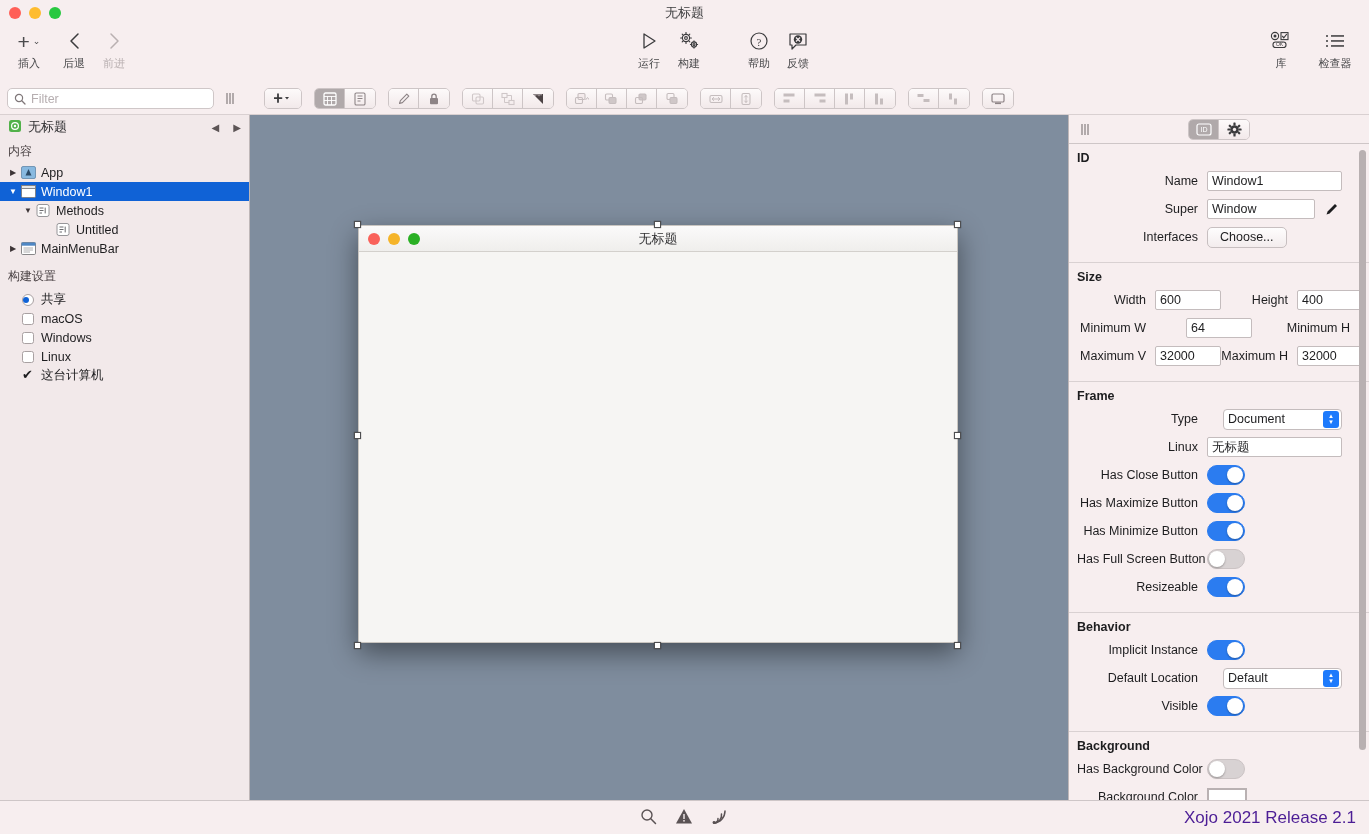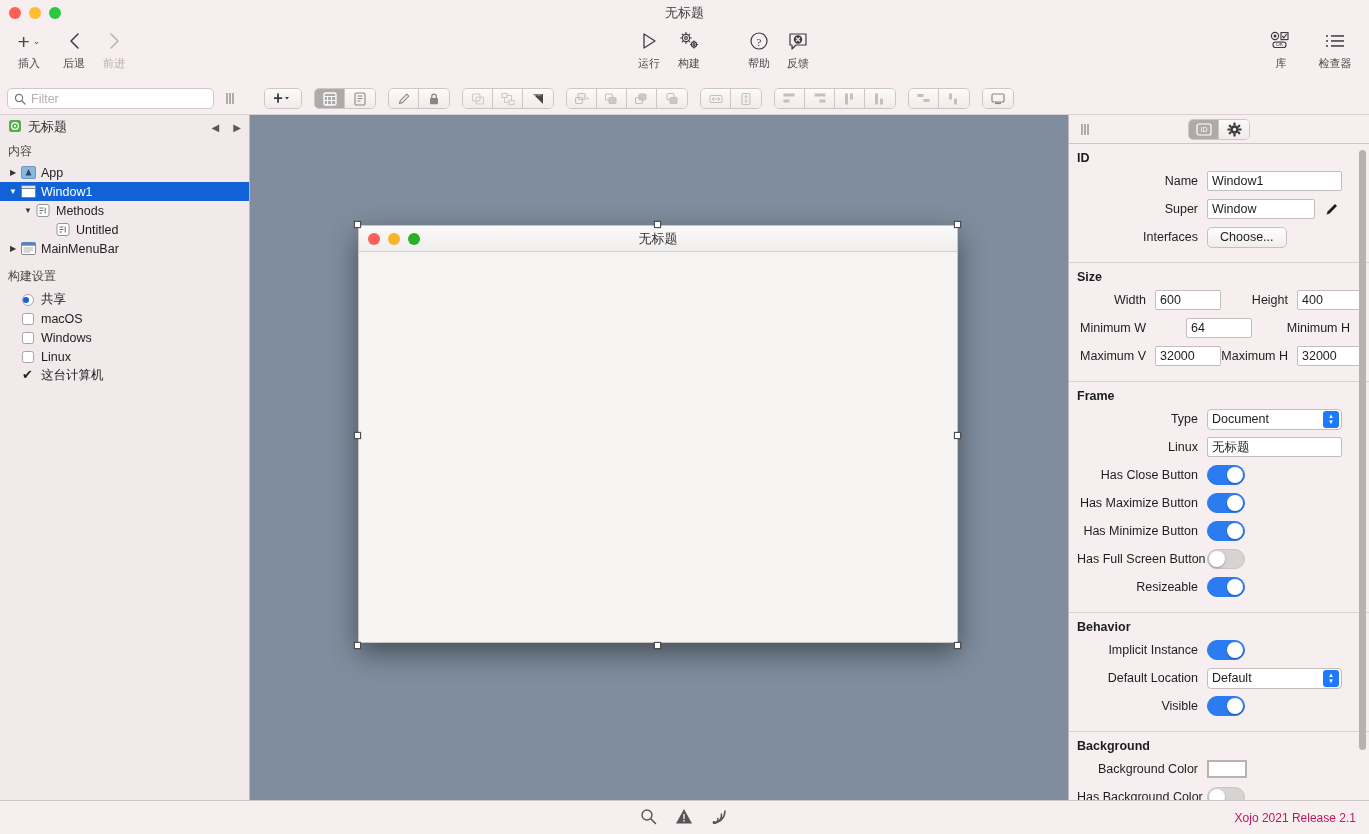--- a/index.html
+++ b/index.html
@@ -290,21 +290,21 @@
     border: 1px solid #c7bfc0; border-radius: 5px;
     font-size: 12.5px; color: #1d1d1f;
     padding: 0 12px; display: flex; align-items: center; justify-content: center;
     font-family: "Liberation Sans", sans-serif;
   }
   .popup {
     height: 21px; background: #ffffff;
     border: 1px solid #c4bcbd; border-radius: 4px;
     display: flex; align-items: center;
     font-size: 12.5px; color: #1d1d1f;
-    padding: 0 4px; position: relative; width: 100%;
+    padding: 0 4px; position: relative; width: 100%; margin-left: 16px;
   }
   .popup .stepper {
     position: absolute; right: 2px; top: 1px;
     width: 16px; height: 17px; border-radius: 3px;
     background: #1d7afc;
     display: flex; flex-direction: column; align-items: center; justify-content: center;
     color: #ffffff; line-height: 6px; font-size: 7px;
   }
   .toggle {
     width: 38px; height: 20px; border-radius: 10px;
@@ -338,21 +338,21 @@
     display: flex; align-items: center;
     position: relative;
   }
   .sb-icons {
     position: absolute; left: 640px;
     display: flex; gap: 18px; align-items: center;
     color: #5a5254;
   }
   .sb-version {
     position: absolute; right: 13px;
-    font-size: 12px; color: #be185d;
+    font-size: 17px; color: #4c1d95;
   }
 </style>
 </head>
 <body>
 
 <div id="app">
 
   <div class="titlebar">
     <div class="traffic">
       <div class="tl tl-red"></div>
@@ -949,28 +949,28 @@
             <div class="rlabel">Visible</div>
             <div class="toggle on">
                 <div class="knob"></div>
               </div>
           </div>
         </div>
 
         <div class="sec">
           <div class="sec-title">Background</div>
           <div class="row">
-            <div class="rlabel">Background Color</div>
-            <div class="colorwell"></div>
-          </div>
-          <div class="row">
             <div class="rlabel">Has Background Color</div>
             <div class="toggle">
                 <div class="knob"></div>
               </div>
+          </div>
+          <div class="row">
+            <div class="rlabel">Background Color</div>
+            <div class="colorwell"></div>
           </div>
 
         </div>
 
       </div>
     </div>
   </div>
 
   <div class="statusbar">
     <div class="sb-icons">

